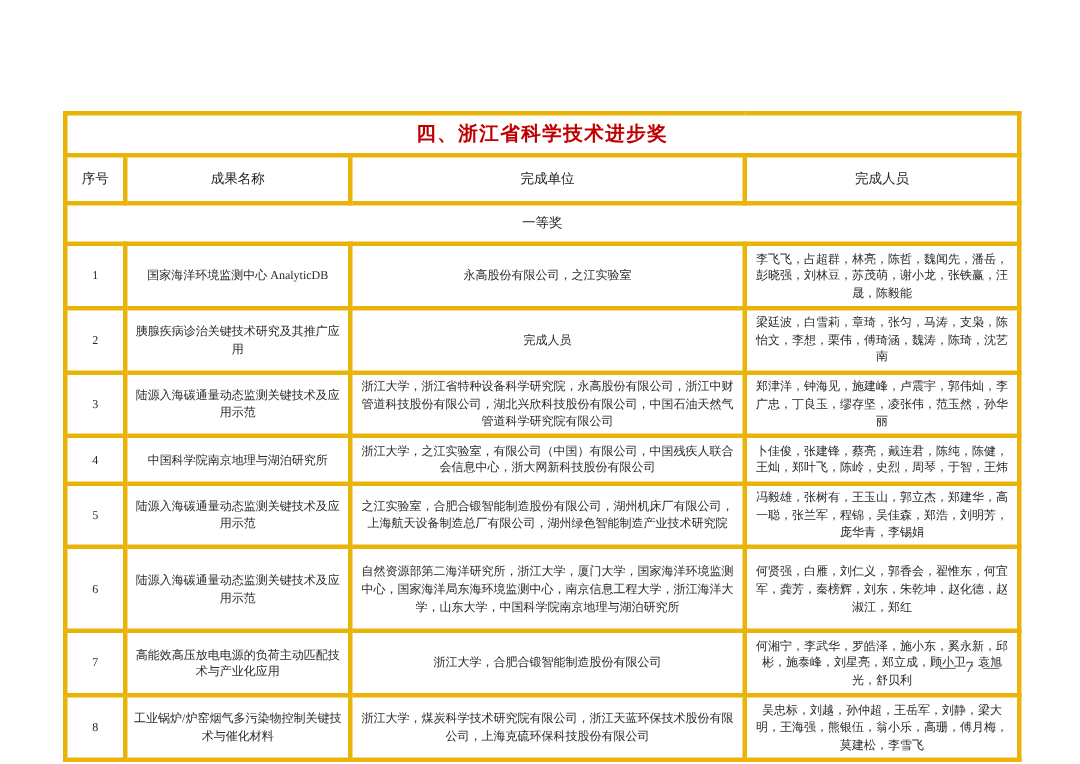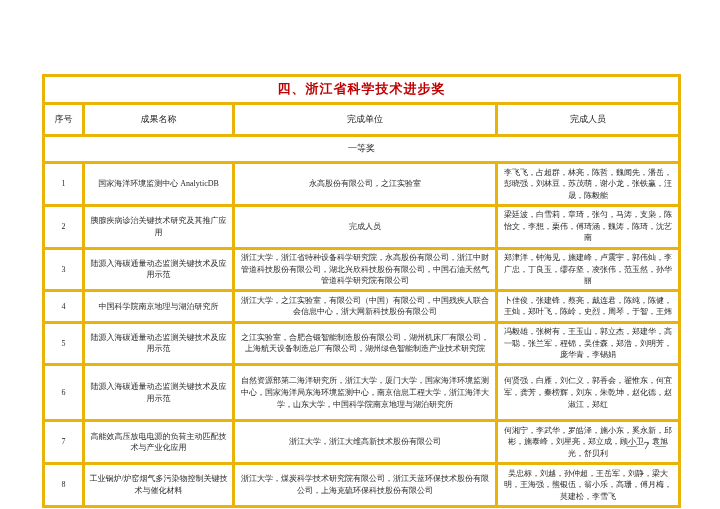--- a/index.html
+++ b/index.html
@@ -138,21 +138,21 @@
       </tr>
       <tr>
         <td class="c-no">6</td>
         <td class="c-name">陆源入海碳通量动态监测关键技术及应用示范</td>
         <td class="c-unit">自然资源部第二海洋研究所，浙江大学，厦门大学，国家海洋环境监测中心，国家海洋局东海环境监测中心，南京信息工程大学，浙江海洋大学，山东大学，中国科学院南京地理与湖泊研究所</td>
         <td class="c-people">何贤强，白雁，刘仁义，郭香会，翟惟东，何宜军，龚芳，秦榜辉，刘东，朱乾坤，赵化德，赵淑江，郑红</td>
       </tr>
       <tr>
         <td class="c-no">7</td>
         <td class="c-name">高能效高压放电电源的负荷主动匹配技术与产业化应用</td>
-        <td class="c-unit">浙江大学，浙江大维高新技术股份有限公司</td>
+        <td class="c-unit">浙江大学，合肥合锻智能制造股份有限公司</td>
         <td class="c-people">何湘宁，李武华，罗皓泽，施小东，奚永新，邱彬，施泰峰，刘星亮，郑立成，顾小卫，袁旭光，舒贝利</td>
       </tr>
       <tr>
         <td class="c-no">8</td>
         <td class="c-name">工业锅炉/炉窑烟气多污染物控制关键技术与催化材料</td>
         <td class="c-unit">浙江大学，煤炭科学技术研究院有限公司，浙江天蓝环保技术股份有限公司，上海克硫环保科技股份有限公司</td>
         <td class="c-people">吴忠标，刘越，孙仲超，王岳军，刘静，梁大明，王海强，熊银伍，翁小乐，高珊，傅月梅，莫建松，李雪飞</td>
       </tr>
     </tbody>
   </table>

